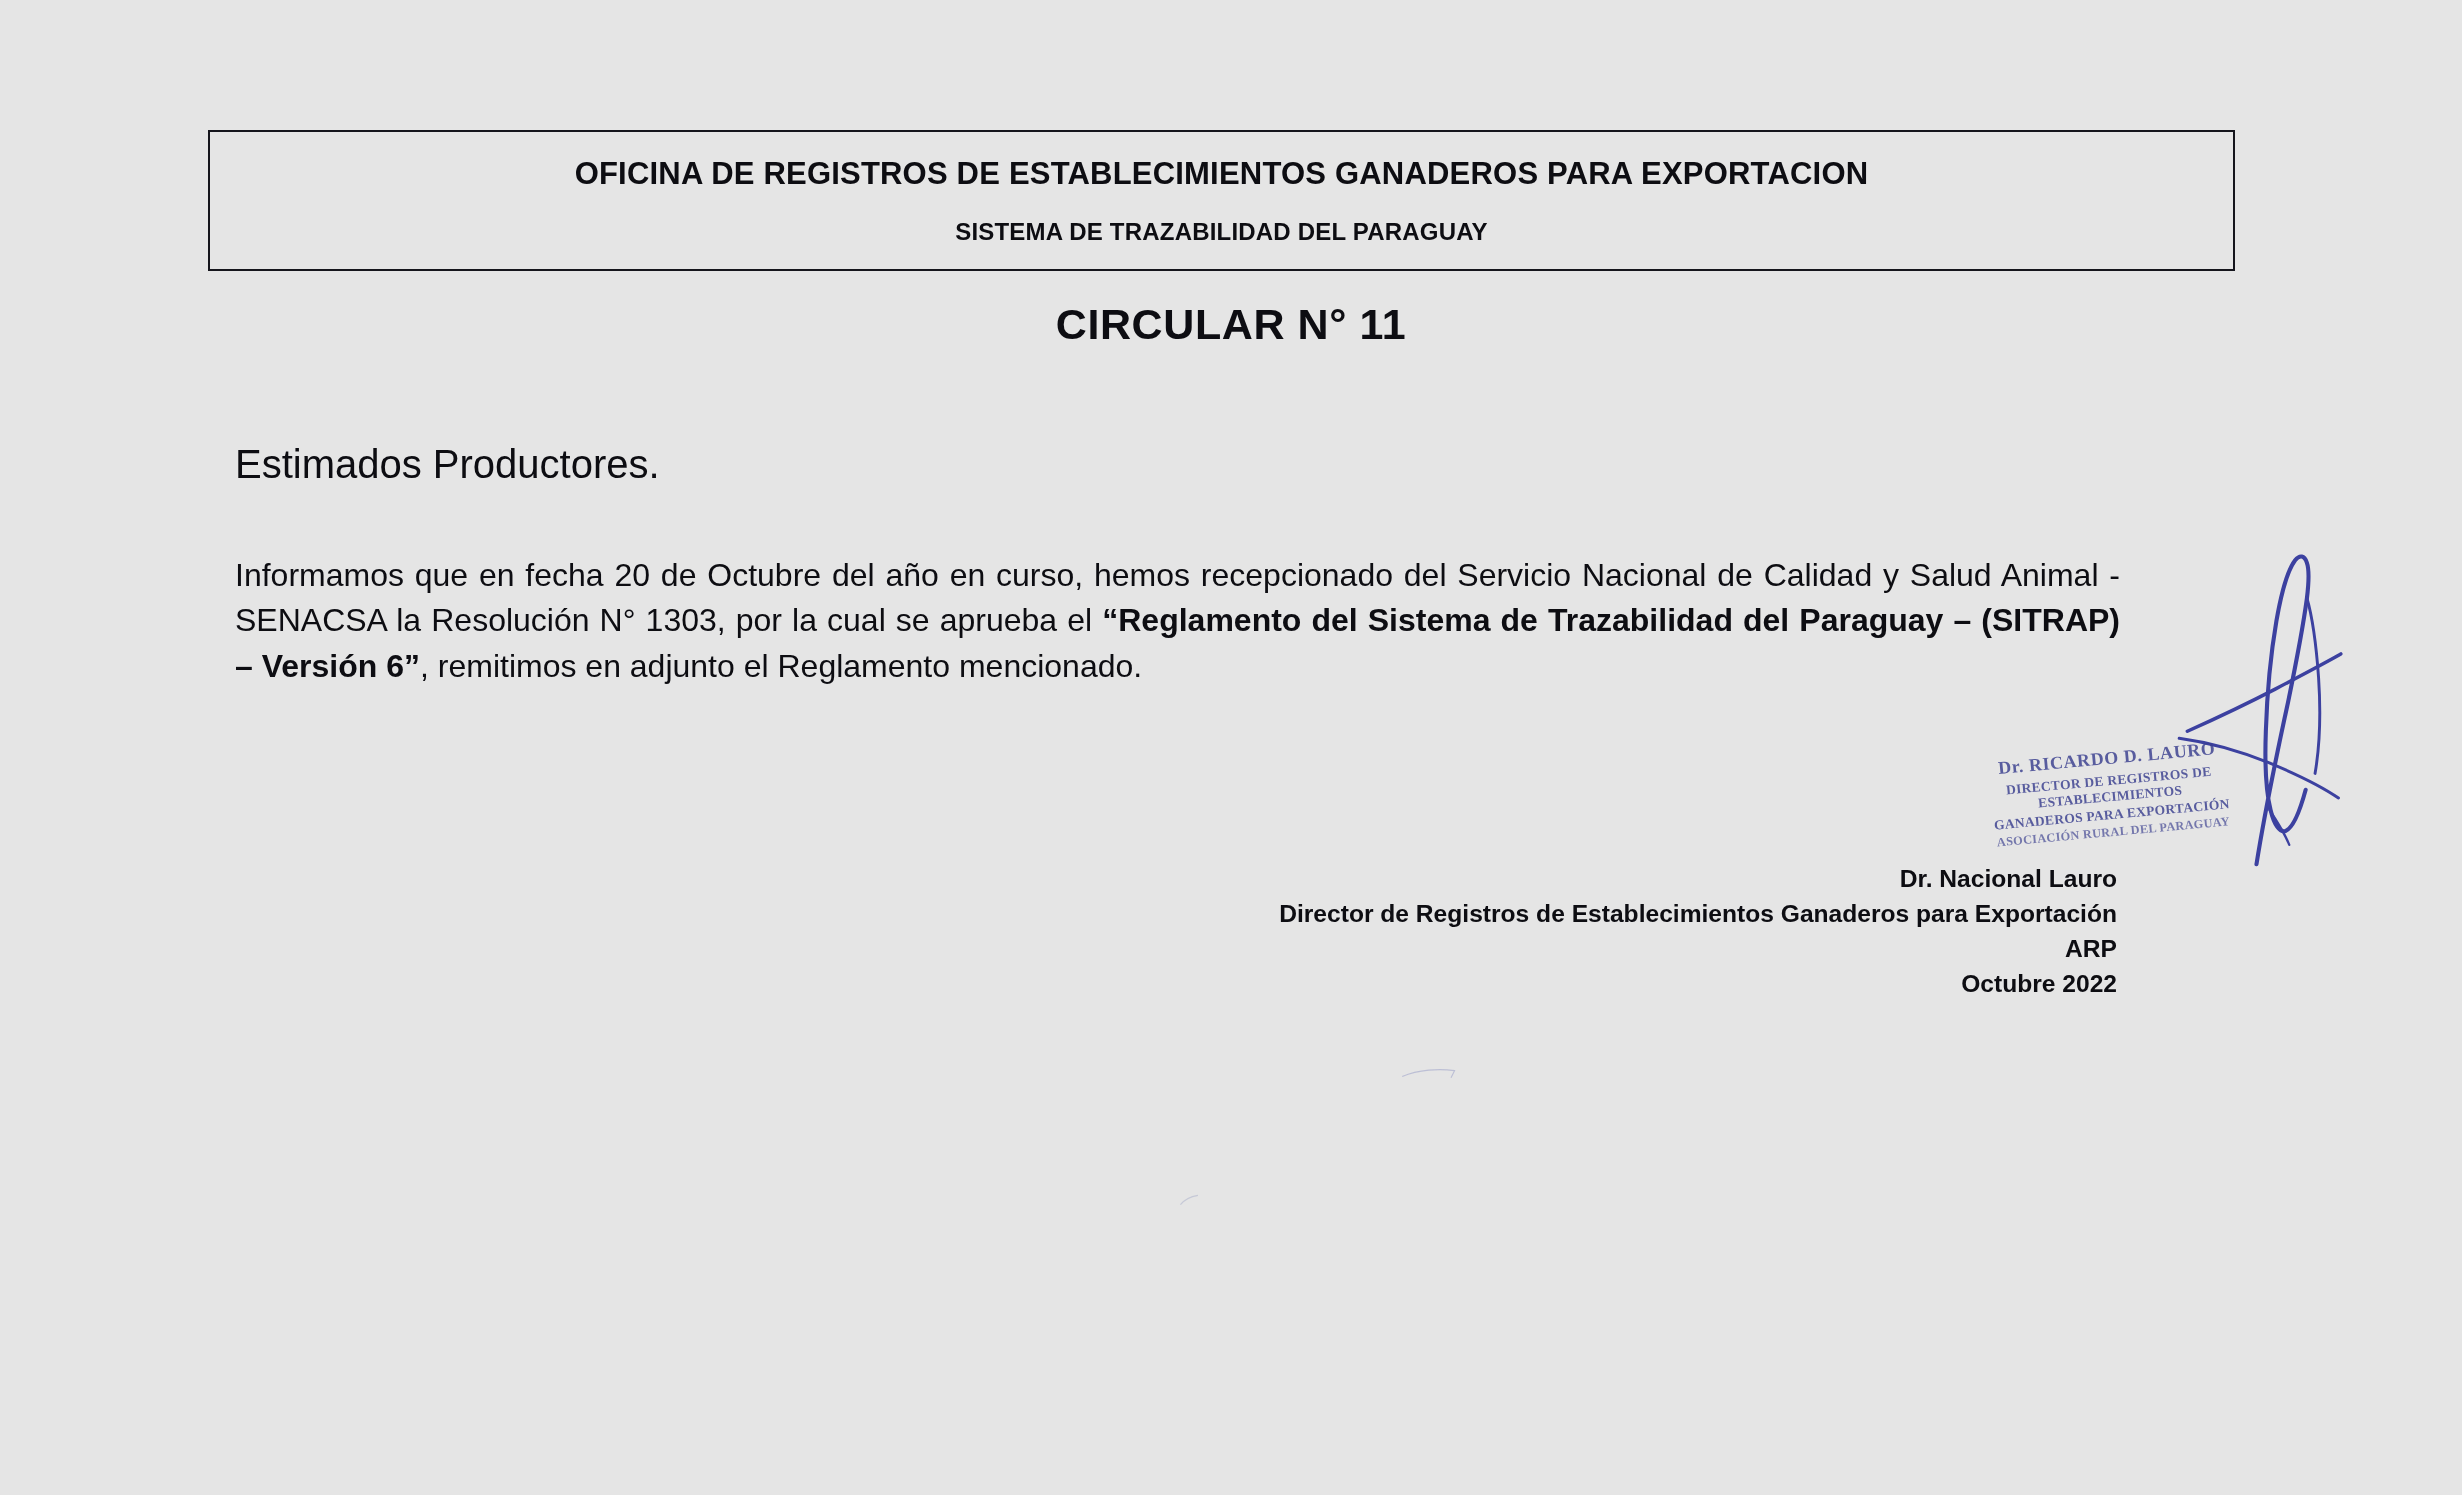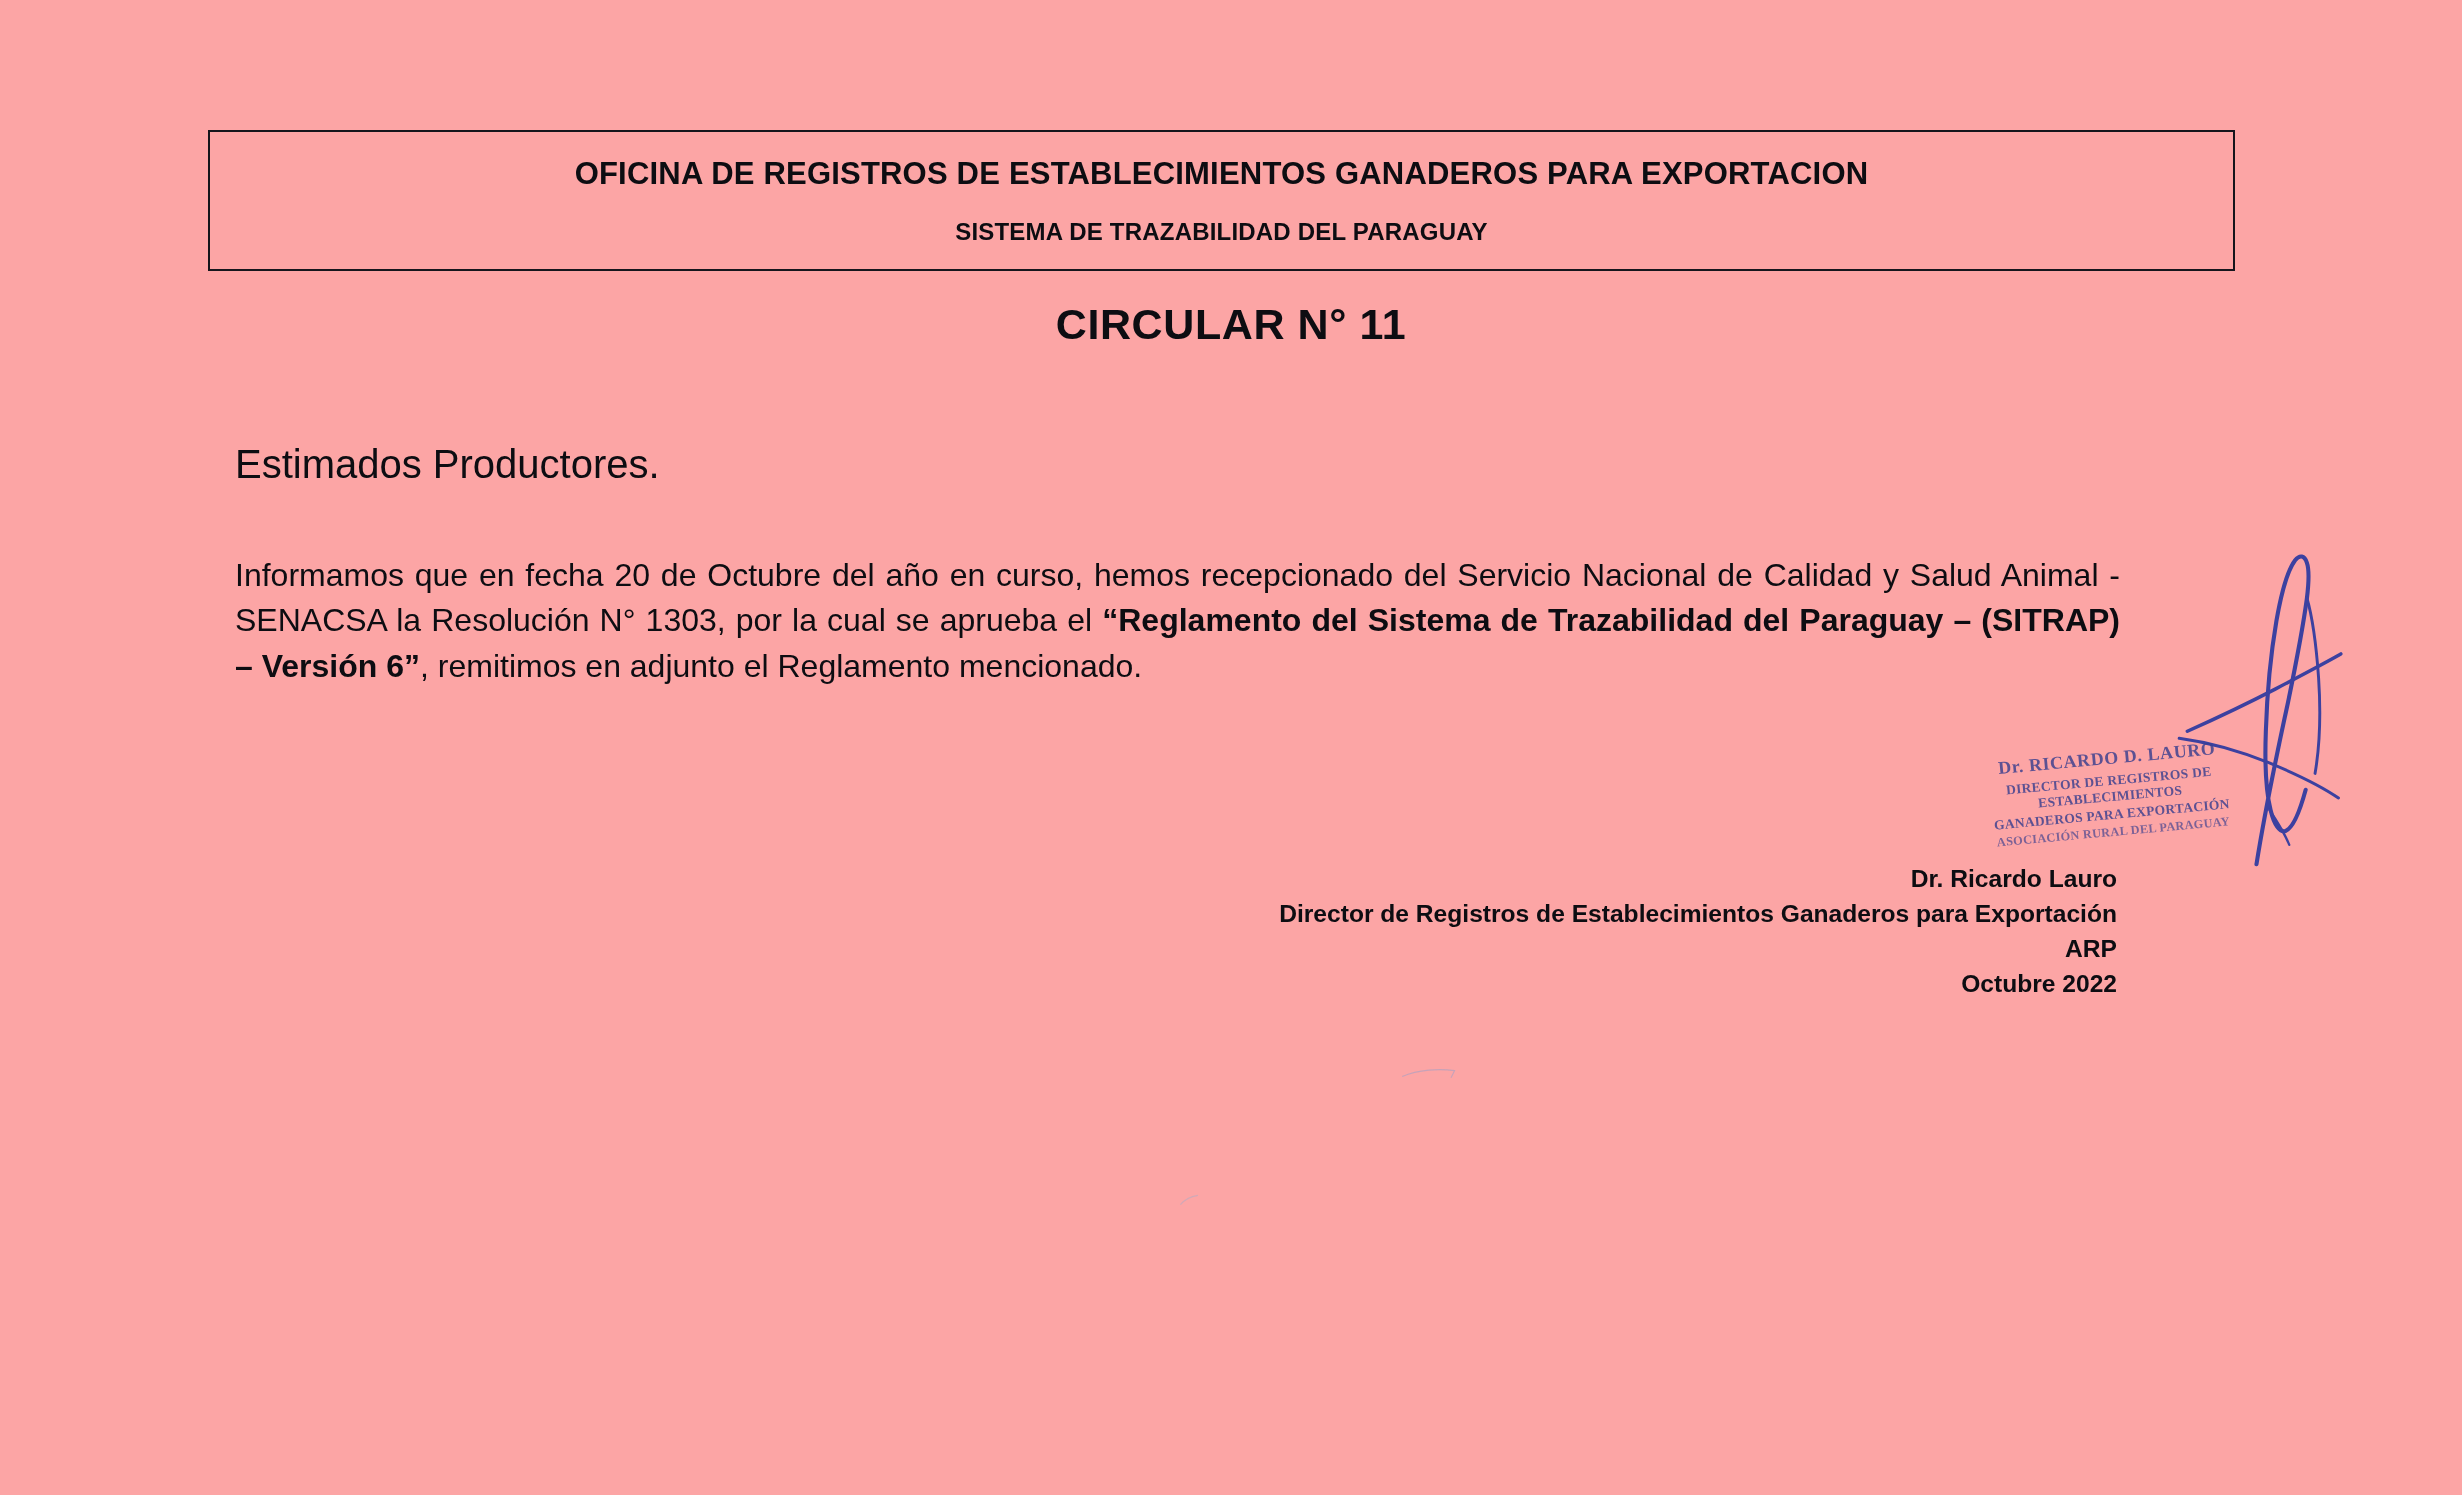--- a/index.html
+++ b/index.html
@@ -12,21 +12,21 @@
     height: 1495px;
     font-family: "Liberation Sans", sans-serif;
     color: #0d0d12;
     position: relative;
     overflow: hidden;
   }
 
   .page {
     position: absolute;
     inset: 0;
-    background: #fca5a5;
+    background: #e5e5e5;
   }
 
   
   .header-box {
     position: absolute;
     left: 208px;
     top: 130px;
     width: 2027px;
     height: 141px;
     border: 2.9px solid #15151c;
@@ -171,21 +171,21 @@
   </svg>
 
   <div class="stamp">
     <div class="s1">Dr. RICARDO D. LAURO</div>
     <div class="s2">DIRECTOR DE REGISTROS DE ESTABLECIMIENTOS</div>
     <div class="s3">GANADEROS PARA EXPORTACIÓN</div>
     <div class="s4">ASOCIACIÓN RURAL DEL PARAGUAY</div>
   </div>
 
   <div class="sign-block">
-    <div>Dr. Ricardo Lauro</div>
+    <div>Dr. Nacional Lauro</div>
     <div>Director de Registros de Establecimientos Ganaderos para Exportación</div>
     <div>ARP</div>
     <div>Octubre 2022</div>
   </div>
 
   <svg class="smudge1" viewBox="0 0 110 26">
     <path d="M2 18 C30 6 66 4 92 8 L86 20" fill="none" stroke="#9aa0c8" stroke-width="2" opacity="0.55"></path>
   </svg>
   <svg class="smudge2" viewBox="0 0 40 24">
     <path d="M4 20 C12 10 22 6 34 4" fill="none" stroke="#a8adc9" stroke-width="2" opacity="0.5"></path>

